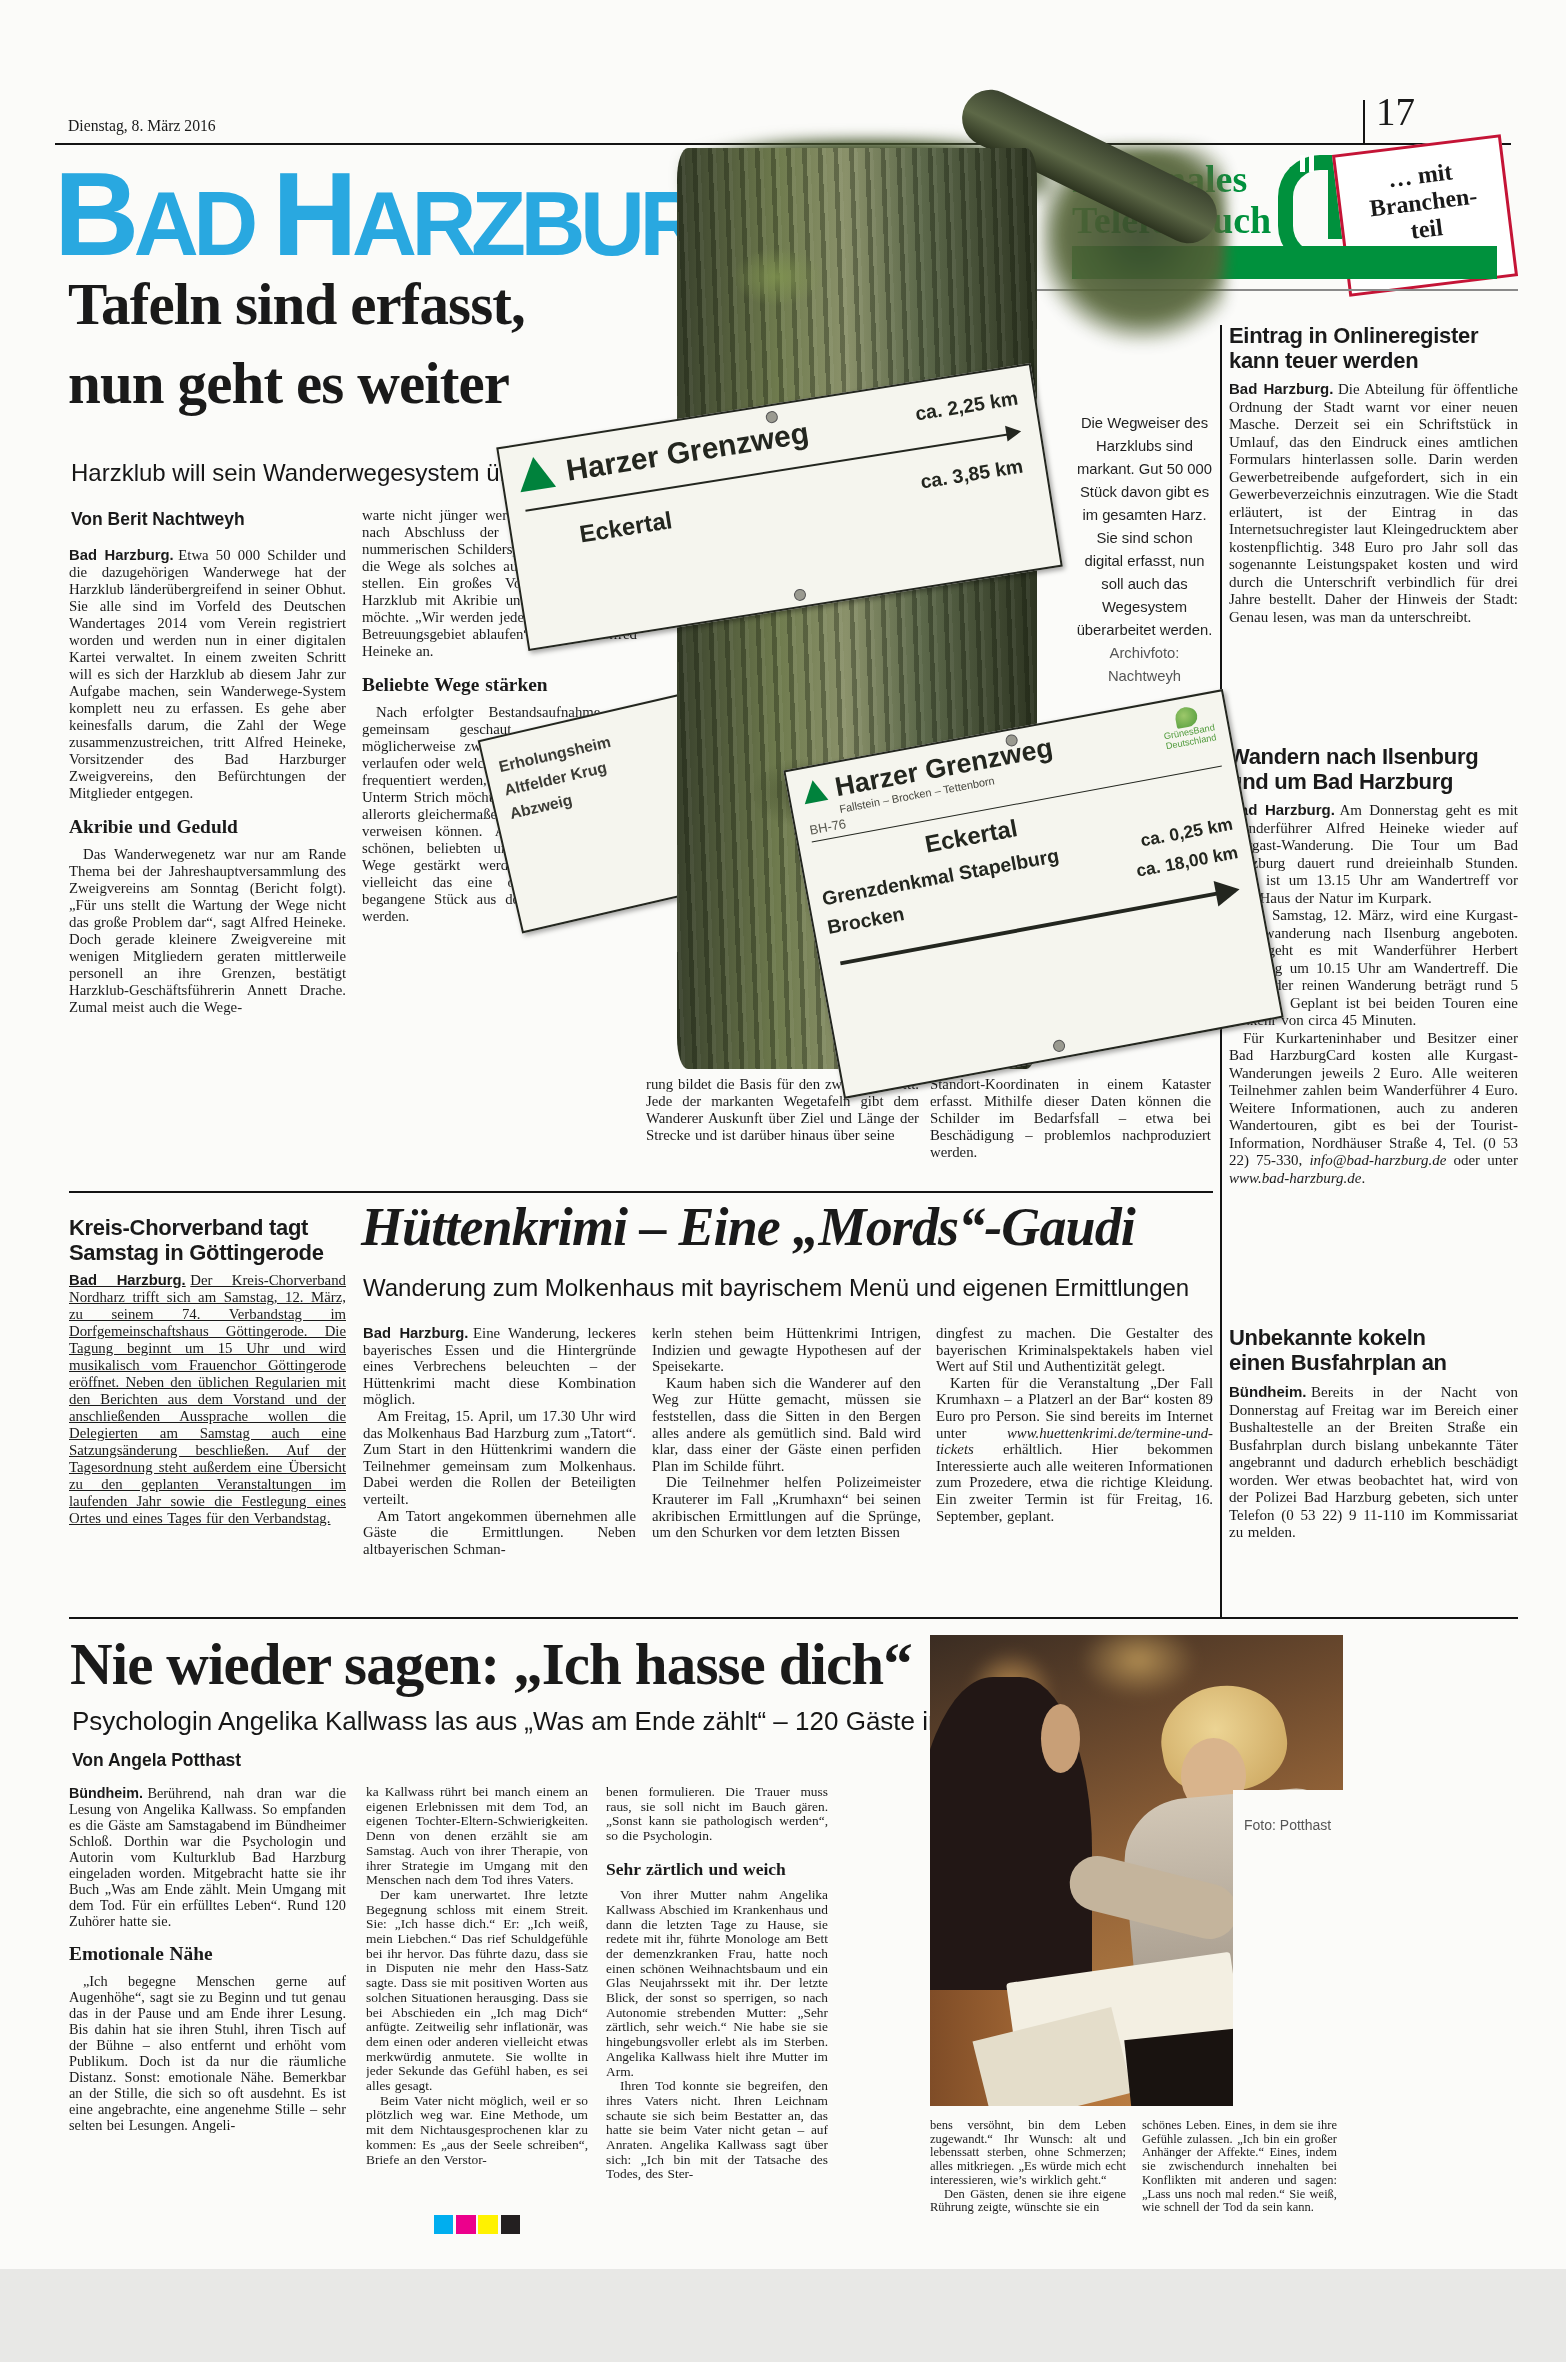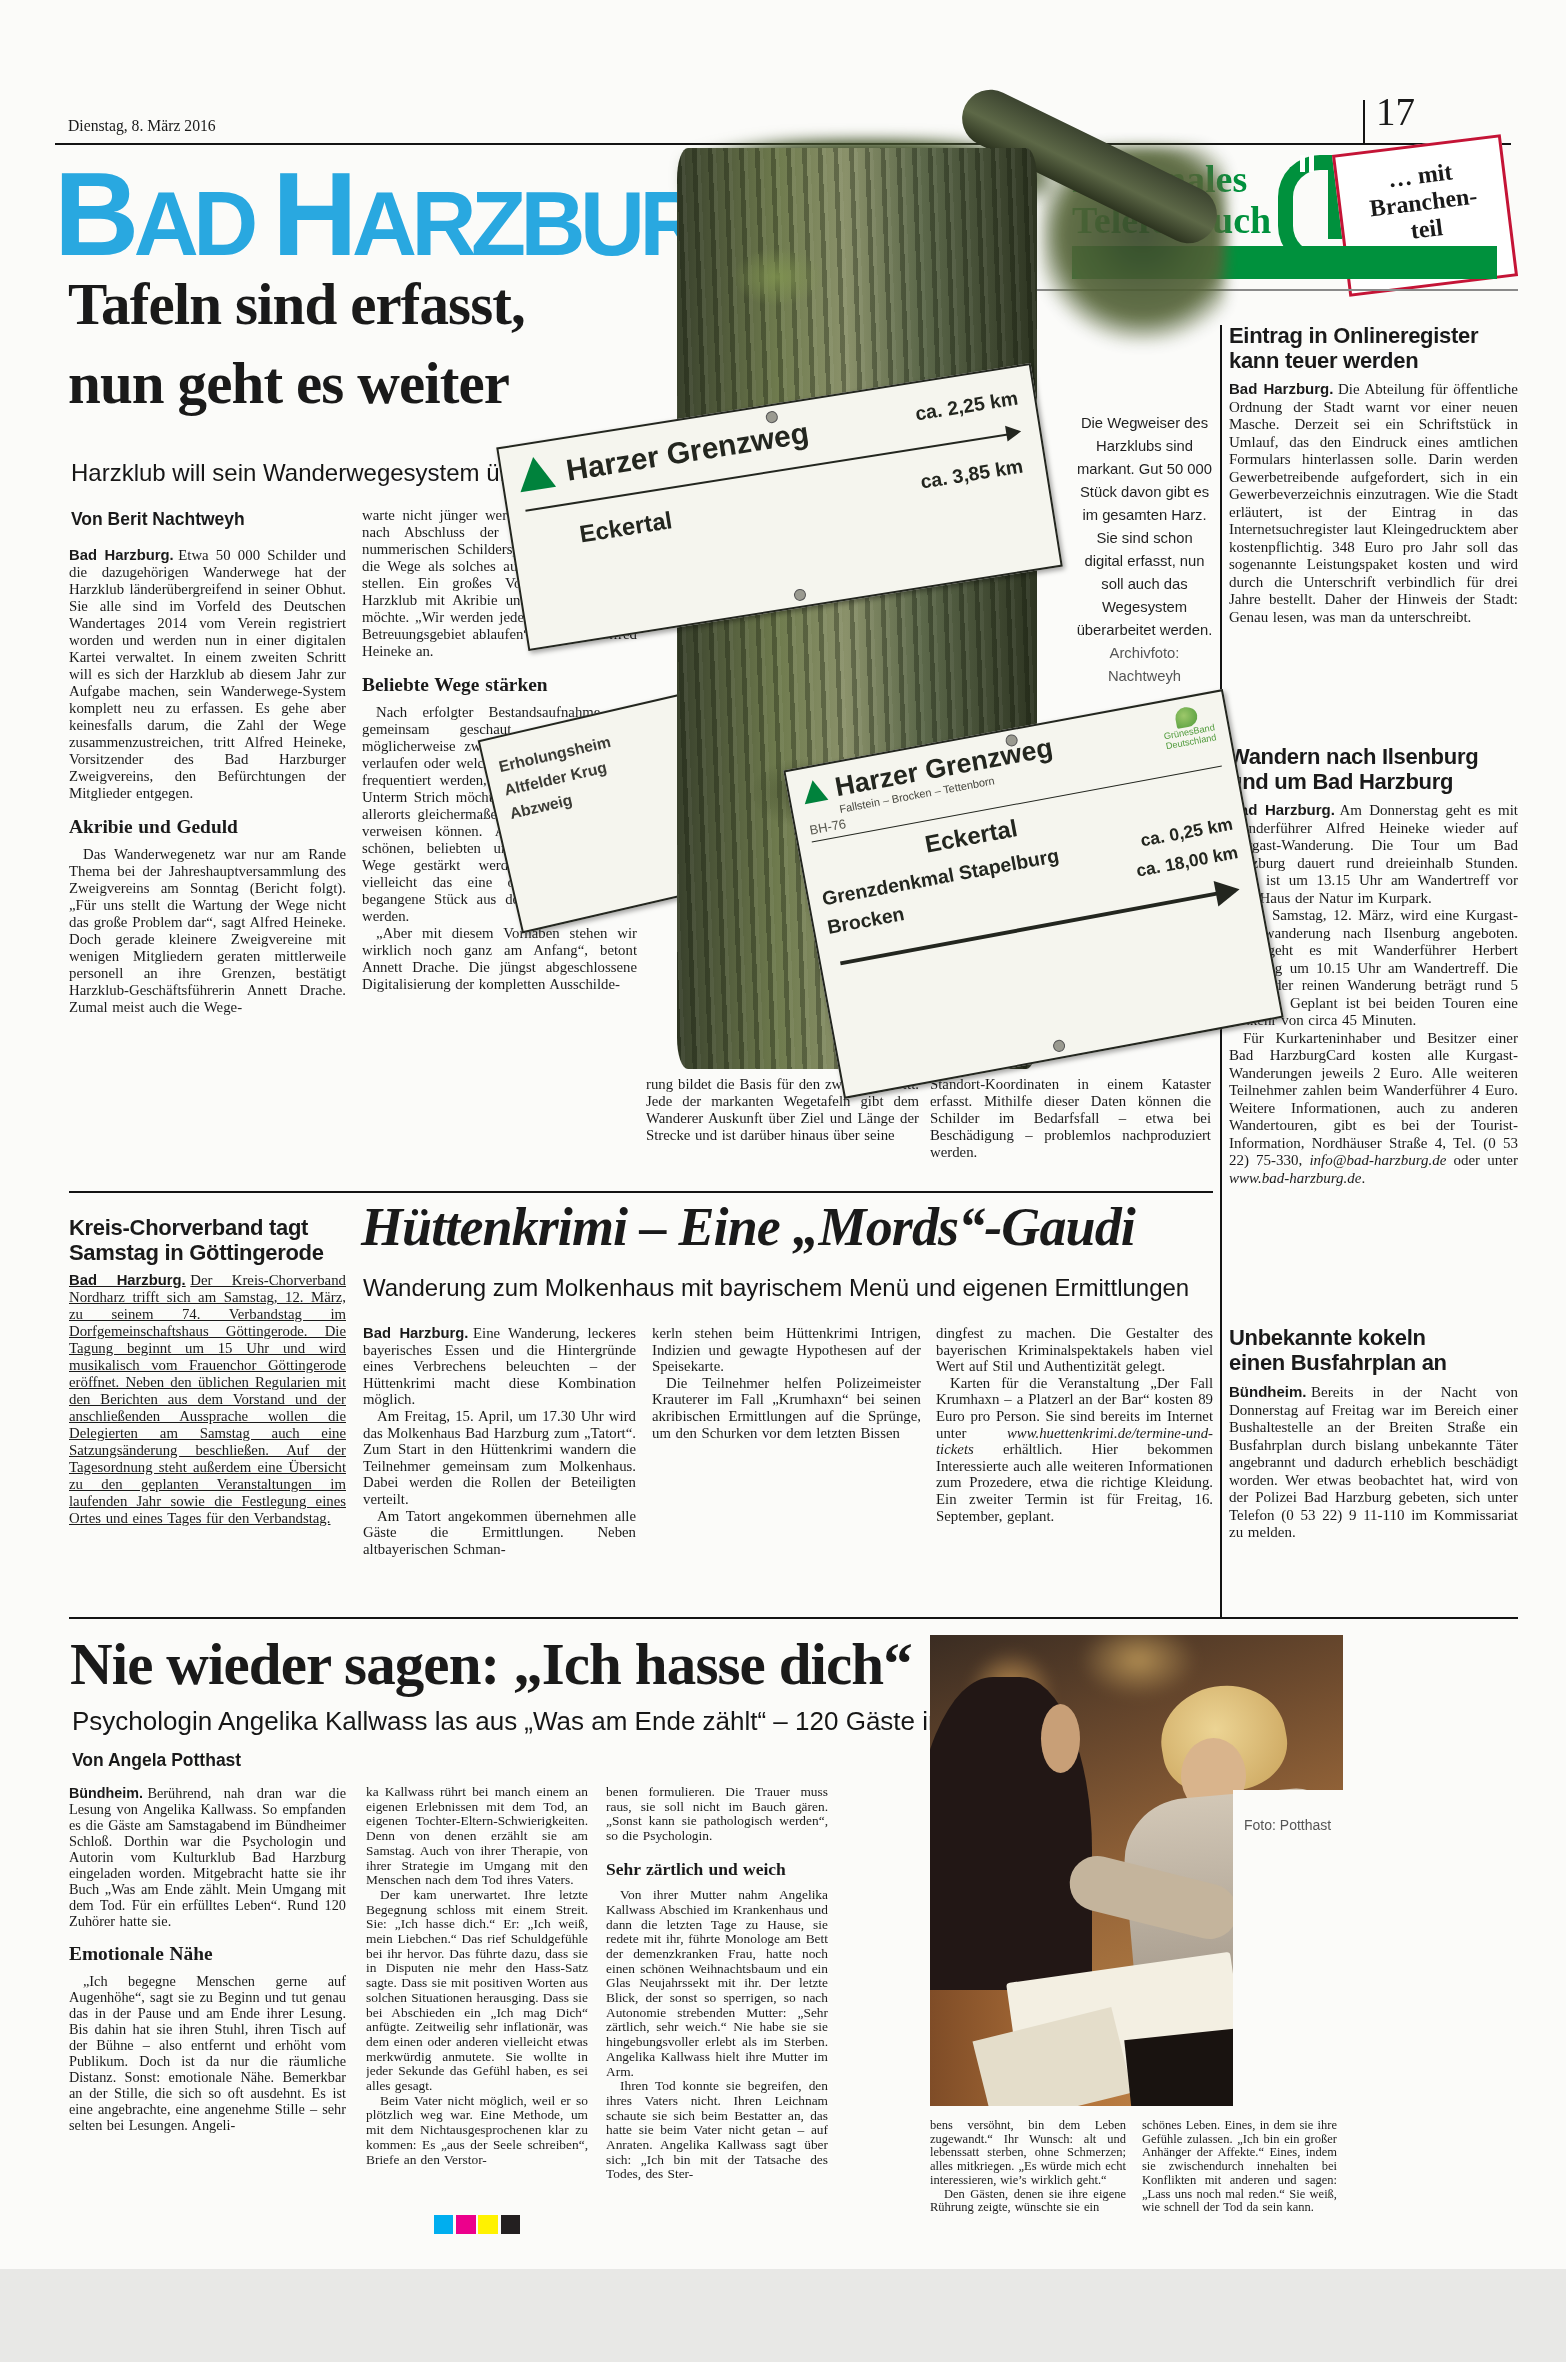--- a/index.html
+++ b/index.html
@@ -151,21 +151,20 @@
 
   <div class="abs btxt clip" style="left:69px;top:547px;width:277px;height:643px;">
     <p><span class="lead">Bad Harzburg.</span><span>Etwa 50 000 Schilder und die dazugehörigen Wanderwege hat der Harzklub länderübergreifend in seiner Obhut. Sie alle sind im Vorfeld des Deutschen Wandertages 2014 vom Verein registriert worden und werden nun in einer digitalen Kartei verwaltet. In einem zweiten Schritt will es sich der Harzklub ab diesem Jahr zur Aufgabe machen, sein Wanderwege-System komplett neu zu erfassen. Es gehe aber keinesfalls darum, die Zahl der Wege zusammenzustreichen, tritt Alfred Heineke, Vorsitzender des Bad Harzburger Zweigvereins, den Befürchtungen der Mitglieder entgegen.</span></p>
     <p class="crosshead">Akribie und Geduld</p>
     <p class="ind">Das Wanderwegenetz war nur am Rande Thema bei der Jahreshauptversammlung des Zweigvereins am Sonntag (Bericht folgt). „Für uns stellt die Wartung der Wege nicht das große Problem dar“, sagt Alfred Heineke. Doch gerade kleinere Zweigvereine mit wenigen Mitgliedern geraten mittlerweile personell an ihre Grenzen, bestätigt Harzklub-Geschäftsführerin Annett Drache. Zumal meist auch die Wege-</p>
   </div>
   <div class="abs btxt clip" style="left:362px;top:507px;width:275px;height:684px;">
     <p>warte nicht jünger werden. Deshalb gab es nach Abschluss der Digitalisierung des nummerischen Schildersystems den Anstoß, die Wege als solches auf den Prüfstand zu stellen. Ein großes Vorhaben, dass der Harzklub mit Akribie und Geduld angehen möchte. „Wir werden jeden Weg in unserem Betreuungsgebiet ablaufen“, kündigte Alfred Heineke an.</p>
     <p class="crosshead">Beliebte Wege stärken</p>
     <p class="ind">Nach erfolgter Bestandsaufnahme soll gemeinsam geschaut werden, wo möglicherweise zwei Wege nahezu parallel verlaufen oder welche Wege vielleicht kaum frequentiert werden, erklärt Annett Drache. Unterm Strich möchte der Harzklub auf ein allerorts gleichermaßen gepflegtes Wegenetz verweisen können. Außerdem sollen die schönen, beliebten und die thematischen Wege gestärkt werden. Dafür könnte vielleicht das eine oder andere kaum begangene Stück aus dem Netz gestrichen werden.</p>
-    <p class="ind">„Aber mit diesem Vorhaben stehen wir wirklich noch ganz am Anfang“, betont Annett Drache. Die jüngst abgeschlossene Digitalisierung der kompletten Ausschilde-</p>
   </div>
   <div class="abs btxt" style="left:646px;top:1076px;width:273px;">
     <p>rung bildet die Basis für den zweiten Schritt. Jede der markanten Wegetafeln gibt dem Wanderer Auskunft über Ziel und Länge der Strecke und ist darüber hinaus über seine</p>
   </div>
   <div class="abs btxt" style="left:930px;top:1076px;width:281px;">
     <p>Standort-Koordinaten in einem Kataster erfasst. Mithilfe dieser Daten können die Schilder im Bedarfsfall – etwa bei Beschädigung – problemlos nachproduziert werden.</p>
   </div>
 
   <div class="abs rule" style="left:69px;top:1191px;width:1144px;height:1.8px;"></div>
   <div class="abs rule" style="left:1220px;top:325px;width:1.8px;height:1292px;"></div>
@@ -198,20 +197,21 @@
 
   <div class="abs headline" style="left:361px;top:1200px;font-size:54px;font-style:italic;">Hüttenkrimi – Eine „Mords“-Gaudi</div>
   <div class="abs subhead" style="left:363px;top:1274px;font-size:24px;">Wanderung zum Molkenhaus mit bayrischem Menü und eigenen Ermittlungen</div>
   <div class="abs btxt clip" style="left:363px;top:1325px;width:273px;height:286px;line-height:16.6px;">
     <p><span class="lead">Bad Harzburg.</span><span>Eine Wanderung, leckeres bayerisches Essen und die Hintergründe eines Verbrechens beleuchten – der Hüttenkrimi macht diese Kombination möglich.</span></p>
     <p class="ind">Am Freitag, 15. April, um 17.30 Uhr wird das Molkenhaus Bad Harzburg zum „Tatort“. Zum Start in den Hüttenkrimi wandern die Teilnehmer gemeinsam zum Molkenhaus. Dabei werden die Rollen der Beteiligten verteilt.</p>
     <p class="ind">Am Tatort angekommen übernehmen alle Gäste die Ermittlungen. Neben altbayerischen Schman-</p>
   </div>
   <div class="abs btxt clip" style="left:652px;top:1325px;width:269px;height:286px;line-height:16.6px;">
     <p>kerln stehen beim Hüttenkrimi Intrigen, Indizien und gewagte Hypothesen auf der Speisekarte.</p>
+    <p class="ind">Kaum haben sich die Wanderer auf den Weg zur Hütte gemacht, müssen sie feststellen, dass die Sitten in den Bergen alles andere als gemütlich sind. Bald wird klar, dass einer der Gäste einen perfiden Plan im Schilde führt.</p>
     <p class="ind">Die Teilnehmer helfen Polizeimeister Krauterer im Fall „Krumhaxn“ bei seinen akribischen Ermittlungen auf die Sprünge, um den Schurken vor dem letzten Bissen</p>
   </div>
   <div class="abs btxt clip" style="left:936px;top:1325px;width:277px;height:286px;line-height:16.6px;">
     <p>dingfest zu machen. Die Gestalter des bayerischen Kriminalspektakels haben viel Wert auf Stil und Authentizität gelegt.</p>
     <p class="ind"><span>Karten für die Veranstaltung „Der Fall Krumhaxn – a Platzerl an der Bar“ kosten 89 Euro pro Person. Sie sind bereits im Internet unter </span><span class="em">www.huettenkrimi.de/termine-und-tickets</span><span> erhältlich. Hier bekommen Interessierte auch alle weiteren Informationen zum Prozedere, etwa die richtige Kleidung. Ein zweiter Termin ist für Freitag, 16. September, geplant.</span></p>
   </div>
 
   <div class="abs rule" style="left:69px;top:1617px;width:1449px;height:1.8px;"></div>
 
   <div class="abs headline" style="left:70px;top:1635px;font-size:59px;">Nie wieder sagen: „Ich hasse dich“</div>

